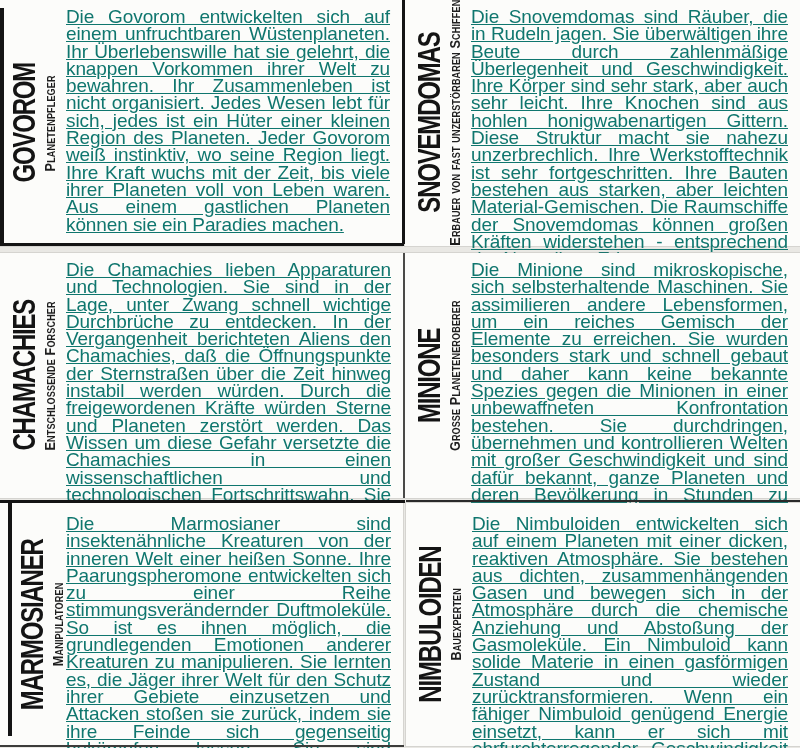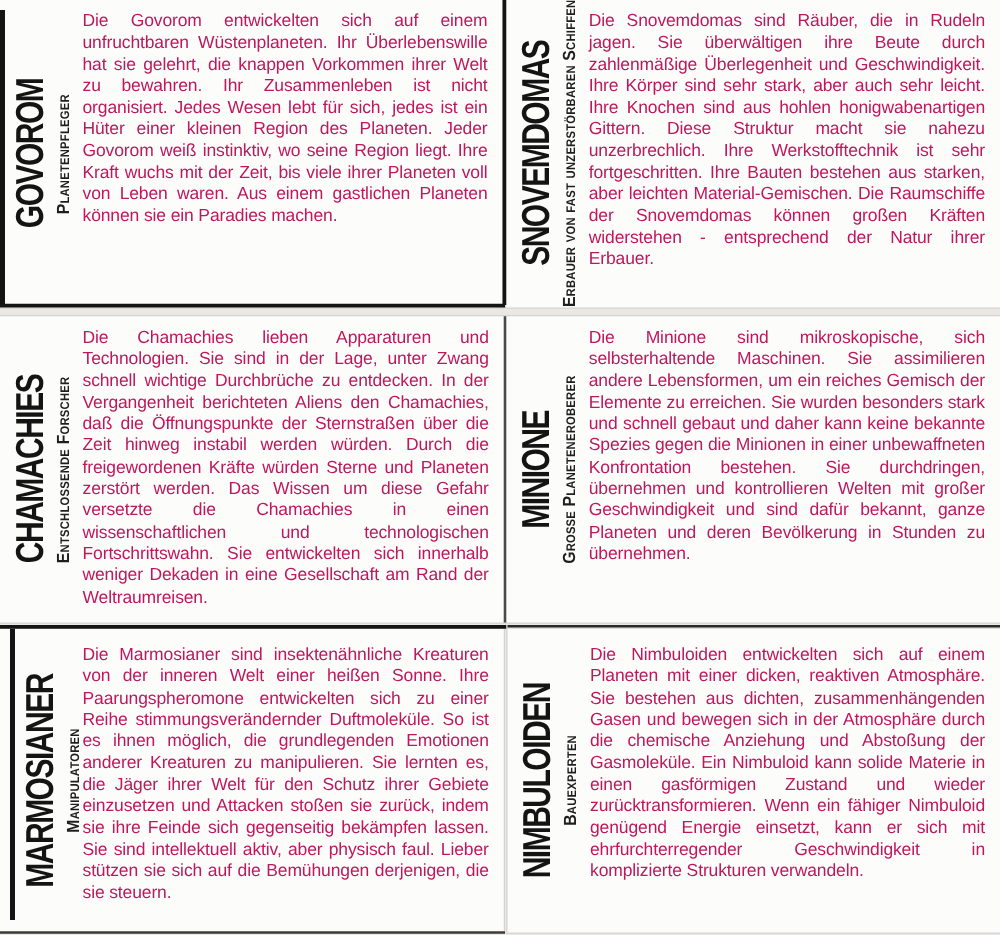--- a/index.html
+++ b/index.html
@@ -37,24 +37,25 @@
     font-weight:bold;
     font-variant:small-caps;
     color:#1e1e1e;
     letter-spacing:0.2px;
     transform:rotate(180deg) scaleY(0.9);
   }
   .card-body {
     position:absolute;
     left:66px; right:12px; top:8px;
     text-align:justify;
-    font-size:14px;
+    font-size:19px;
     line-height:17.3px;
-    color:#be185d;
+    color:#0f766e;
     letter-spacing:-0.1px;
+    text-decoration:underline;
   }
   .cut-line {
     position:absolute;
     background:#141414;
     z-index:3;
   }
 </style>
 </head>
 <body>
 

